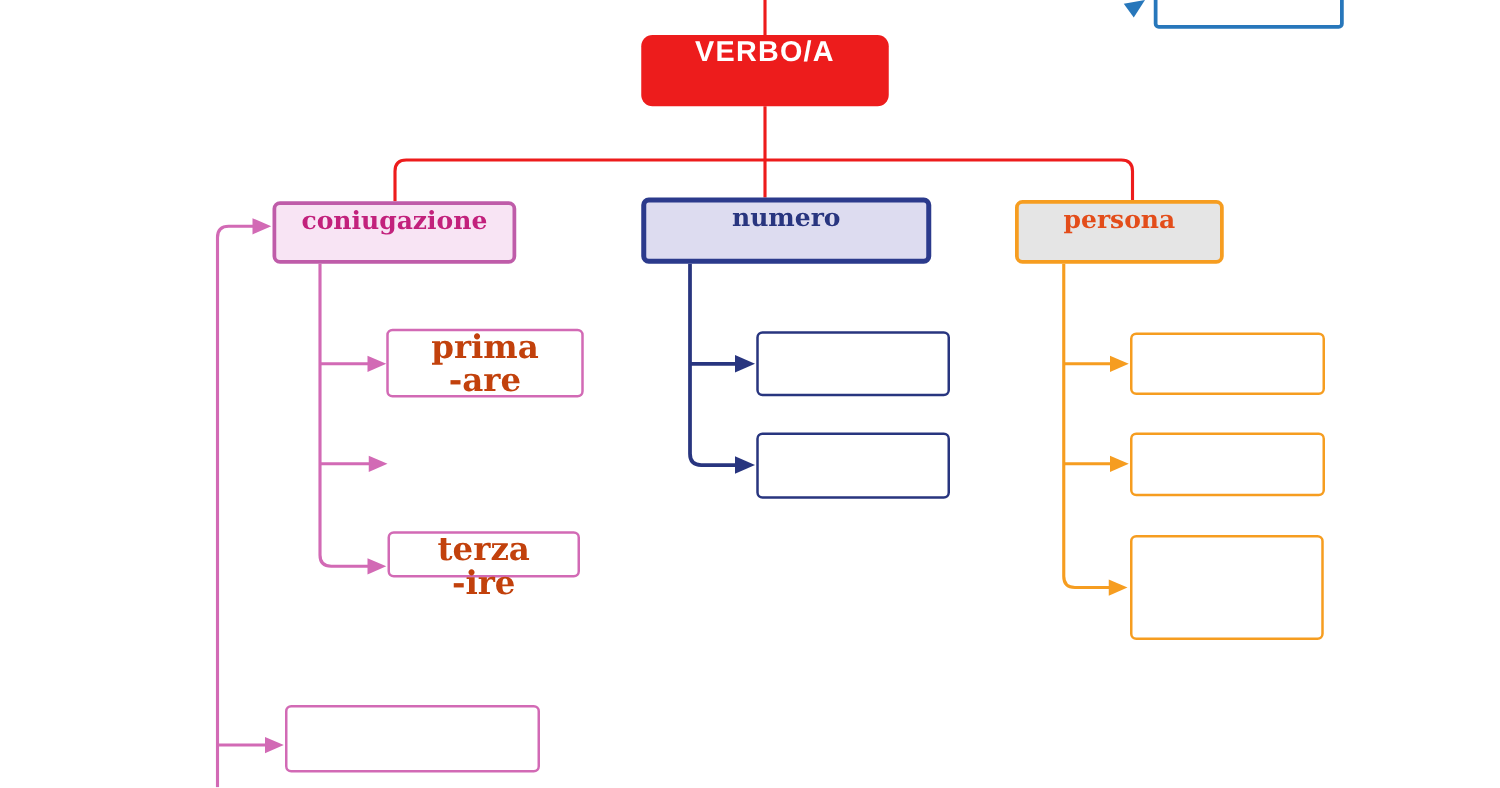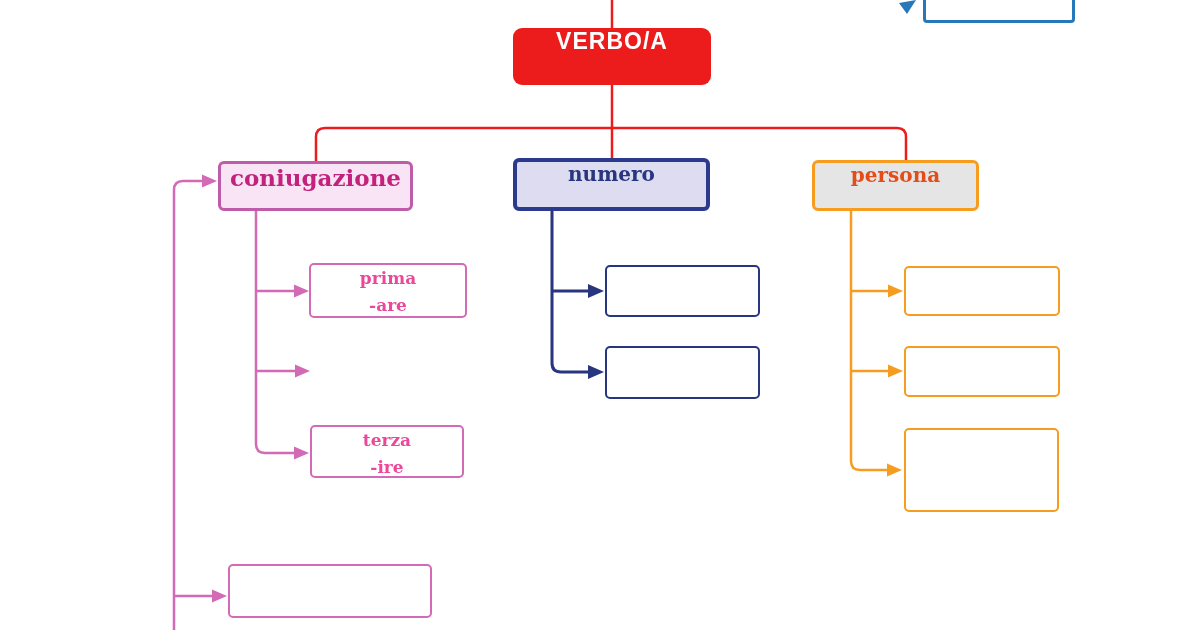--- a/index.html
+++ b/index.html
@@ -17,38 +17,38 @@
   .root-node{
     left:513px;top:28px;width:198px;height:57px;background:#ed1c1c;
     border-radius:9px;color:#ffffff;
     font-family:"Liberation Sans", sans-serif;font-weight:bold;
     font-size:23px;letter-spacing:1px;
   }
   
   .topic{font-weight:bold;border-radius:6px;}
   .topic-coniugazione{
     left:218px;top:161px;width:195px;height:50px;
-    border:3.5px solid #bf5ca9;background:#f8e4f4;color:#c2217c;font-size:23px;
+    border:3.5px solid #bf5ca9;background:#f8e4f4;color:#c2217c;font-size:20px;
   }
   .topic-numero{
-    left:513px;top:158px;width:197px;height:53px;
+    left:513px;top:158px;width:232px;height:53px;
     border:4px solid #2b3a8c;background:#dddcf0;color:#28357f;font-size:20px;
   }
   .topic-persona{
     left:812px;top:160px;width:167px;height:51px;
     border:3.5px solid #f69d20;background:#e5e5e5;color:#e34d1a;font-size:20px;
   }
   
   .child{border-radius:5px;background:#ffffff;font-weight:bold;}
-  .child-pink{border:2.5px solid #d26ab5;color:#ec4899;font-size:17px;line-height:27px;}
+  .child-pink{border:2.5px solid #d26ab5;color:#c2410c;font-size:26px;line-height:27px;}
   .child-navy{border:2.5px solid #28357f;}
   .child-orange{border:2.5px solid #f69d20;}
   .c-prima{left:309px;top:263px;width:158px;height:55px;}
   .c-seconda{left:310px;top:345px;width:154px;height:52px;}
-  .c-terza{left:310px;top:425px;width:154px;height:53px;}
+  .c-terza{left:310px;top:425px;width:154px;height:37px;}
   .c-pink-empty{left:228px;top:564px;width:204px;height:54px;}
   .c-num1{left:605px;top:265px;width:155px;height:52px;}
   .c-num2{left:605px;top:346px;width:155px;height:53px;}
   .c-per1{left:904px;top:266px;width:156px;height:50px;}
   .c-per2{left:904px;top:346px;width:156px;height:51px;}
   .c-per3{left:904px;top:428px;width:155px;height:84px;}
   
   .blue-partial{
     left:923px;top:-22px;width:152px;height:45px;
     border:3px solid #2777bb;border-radius:4px;background:#ffffff;

